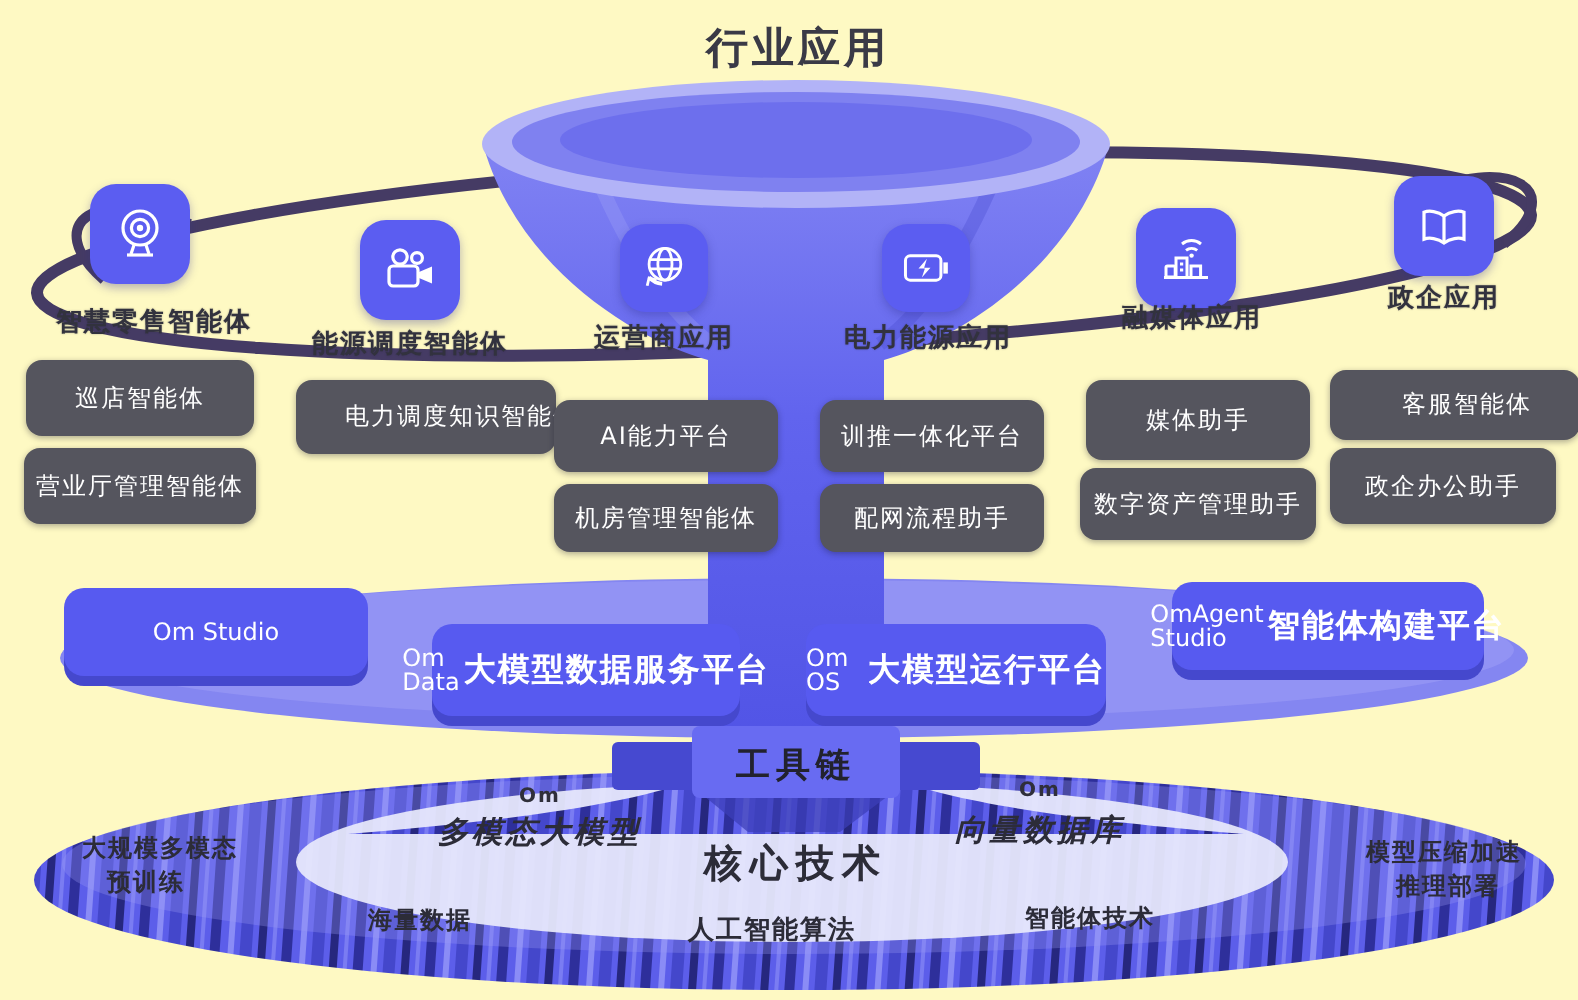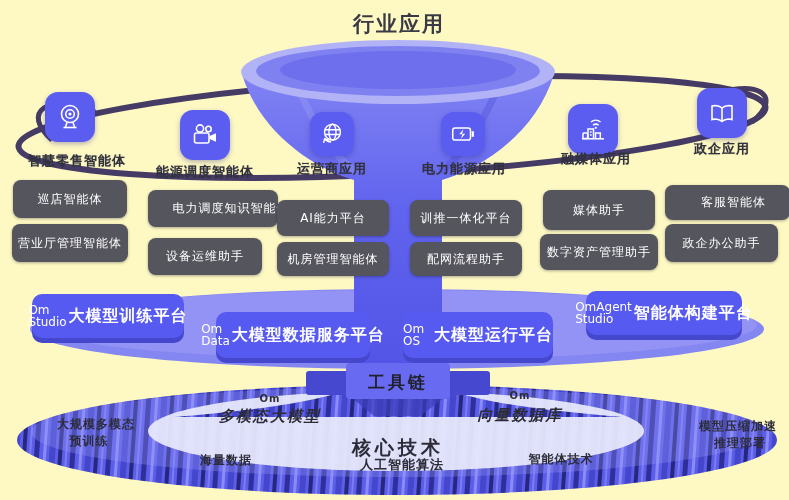--- a/index.html
+++ b/index.html
@@ -35,21 +35,21 @@
   .plat .en{font-size:12px;line-height:1;}
   .plat .zh{font-size:16px;font-weight:bold;line-height:1.2;letter-spacing:1px;white-space:nowrap;}
   .dark-label{
     font-weight:bold;color:#2c2c38;text-align:center;white-space:nowrap;
     transform:translateX(-50%);
   }
   .toolchain-label{font-size:17px;letter-spacing:3px;color:#22222e;}
   .core-title{font-size:19px;letter-spacing:4px;}
   .core-item{font-size:15px;letter-spacing:2px;font-style:italic;}
   .tiny-cap{font-size:10px;letter-spacing:1px;color:#2f2f3a;}
-  .ring-lb{font-size:12px;letter-spacing:1px;margin-left:16px;}
+  .ring-lb{font-size:12px;letter-spacing:1px;}
   .ring-lb.md{font-size:13px;}
 </style>
 </head>
 <body>
 
 <div class="canvas">
 
   <svg class="bg-svg" width="789" height="500" viewBox="0 0 789 500">
     <defs>
       <linearGradient id="fg" x1="0" y1="0" x2="0" y2="1">
@@ -111,21 +111,20 @@
   <div class="abs icon-sq big" style="left:180px;top:110px;">
     <svg width="30" height="30" viewBox="0 0 30 30" fill="none" stroke="#fff" stroke-width="1.6">
       <circle cx="10" cy="8.5" r="3.6"></circle>
         <circle cx="18.5" cy="9" r="2.7"></circle>
       <rect x="4.5" y="13" width="14.5" height="10" rx="2"></rect>
       <path d="M19.5 16 l6.5 -2.8 v8.6 l-6.5 -2.8 z" fill="#fff" stroke="none"></path>
     </svg>
   </div>
   <div class="abs cat-label" style="left:205px;top:163px;">能源调度智能体</div>
   <div class="abs ind-box" style="left:148px;top:190px;width:94px;height:37px;padding-left:36px;">电力调度知识智能体</div>
-  <div class="abs ind-box" style="left:148px;top:238px;width:114px;height:37px;">设备运维助手</div>
 
   <div class="abs icon-sq mid" style="left:310px;top:112px;">
     <svg width="28" height="28" viewBox="0 0 30 30" fill="none" stroke="#fff" stroke-width="1.5">
       <circle cx="15.5" cy="13" r="8.5"></circle>
       <ellipse cx="15.5" cy="13" rx="3.8" ry="8.5"></ellipse>
       <path d="M7.3 10.5 h16.4 M7.3 15.5 h16.4"></path>
       <path d="M7 20 a10 10 0 0 0 7 3.5" stroke-width="2"></path>
       <path d="M6 24.5 l1 -4.2 4 1.2" fill="none"></path>
     </svg>
   </div>
@@ -165,21 +164,20 @@
       <path d="M15 10 C12 7.6 7.5 7.1 5 8.1 V21.6 C7.5 20.6 12 21.1 15 23.5 C18 21.1 22.5 20.6 25 21.6 V8.1 C22.5 7.1 18 7.6 15 10 Z"></path>
       <path d="M15 10 v13.2"></path>
     </svg>
   </div>
   <div class="abs cat-label" style="left:722px;top:140px;">政企应用</div>
   <div class="abs ind-box" style="left:665px;top:185px;width:113px;height:35px;padding-left:12px;">客服智能体</div>
   <div class="abs ind-box" style="left:665px;top:224px;width:113px;height:38px;">政企办公助手</div>
 
   <div class="abs plat" style="left:32px;top:294px;width:152px;height:44px;">
     <span class="en">Om Studio</span>
-    <span class="zh">大模型训练平台</span>
   </div>
   <div class="abs plat" style="left:216px;top:312px;width:154px;height:46px;">
     <span class="en">Om Data</span>
     <span class="zh">大模型数据服务平台</span>
   </div>
   <div class="abs plat" style="left:403px;top:312px;width:150px;height:46px;">
     <span class="en">Om OS</span>
     <span class="zh">大模型运行平台</span>
   </div>
   <div class="abs plat" style="left:586px;top:291px;width:156px;height:44px;">
@@ -188,21 +186,21 @@
   </div>
 
   <div class="abs dark-label toolchain-label" style="left:398px;top:371px;">工具链</div>
 
   <div class="abs dark-label tiny-cap" style="left:270px;top:393px;">Om</div>
   <div class="abs dark-label core-item" style="left:270px;top:407px;">多模态大模型</div>
 
   <div class="abs dark-label tiny-cap" style="left:520px;top:390px;">Om</div>
   <div class="abs dark-label core-item" style="left:520px;top:406px;">向量数据库</div>
 
-  <div class="abs dark-label core-title" style="left:398px;top:419px;margin-top:16px;">核心技术</div>
+  <div class="abs dark-label core-title" style="left:398px;top:419px;">核心技术</div>
 
   <div class="abs dark-label ring-lb" style="left:80px;top:416px;">大规模多模态</div>
   <div class="abs dark-label ring-lb" style="left:73px;top:433px;">预训练</div>
   <div class="abs dark-label ring-lb" style="left:210px;top:452px;">海量数据</div>
   <div class="abs dark-label ring-lb md" style="left:386px;top:456px;">人工智能算法</div>
   <div class="abs dark-label ring-lb" style="left:545px;top:451px;">智能体技术</div>
   <div class="abs dark-label ring-lb" style="left:722px;top:418px;">模型压缩加速</div>
   <div class="abs dark-label ring-lb" style="left:724px;top:435px;">推理部署</div>
 
 </div>

